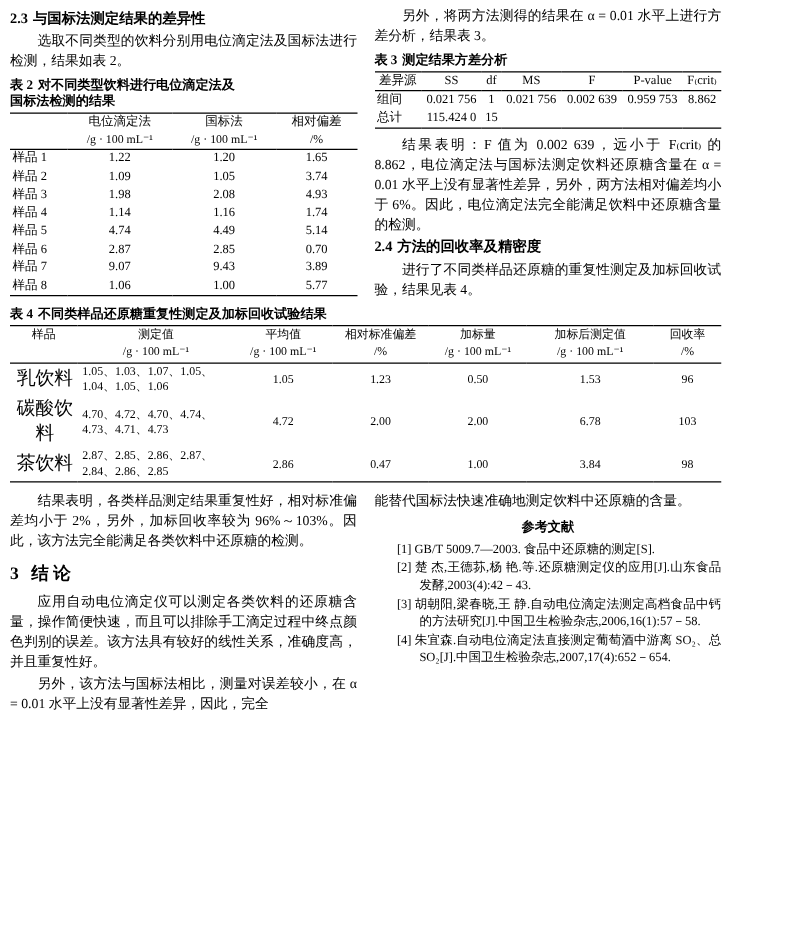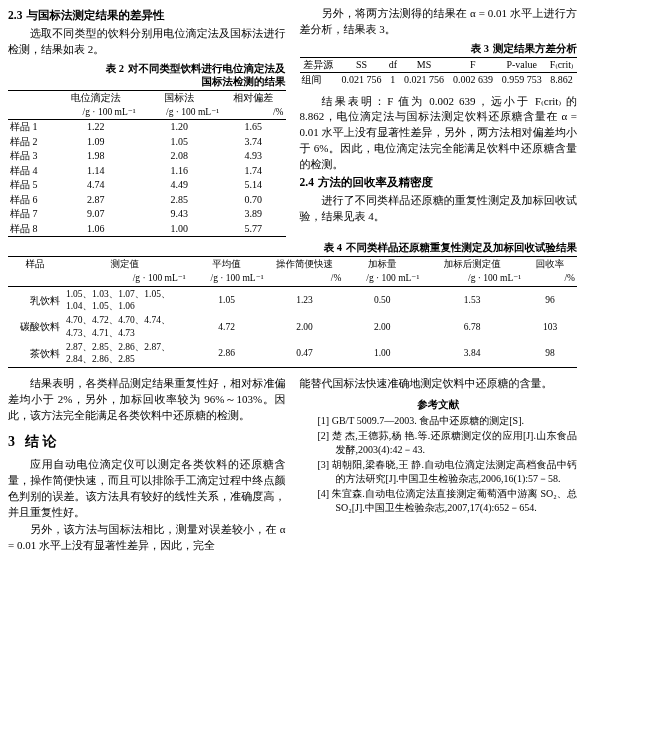--- a/index.html
+++ b/index.html
@@ -44,21 +44,21 @@
     text-align: justify;
     text-justify: inter-ideograph;
     text-indent: 2em;
     font-size: 11px;
     line-height: 1.45;
   }
   p.noind {
     text-indent: 0;
   }
   .tbl-cap {
-    text-align: right;
+    text-align: left;
     font-weight: bold;
     font-size: 10.5px;
     margin: 4px 0 1px 0;
     line-height: 1.3;
   }
   .tbl-cap .cap-num {
     margin-right: 4px;
   }
   table {
     border-collapse: collapse;
@@ -79,21 +79,20 @@
     border-bottom: 0.8px solid #000;
   }
   .rule-bot td {
     border-bottom: 1.4px solid #000;
   }
   .t-left {
     text-align: left !important;
   }
   .unit {
     font-size: 9.5px;
-    text-align: right;
   }
   .refs-head {
     text-align: center;
     font-weight: bold;
     font-size: 10.5px;
     margin: 6px 0 2px 0;
   }
   .ref {
     font-size: 10px;
     line-height: 1.4;
@@ -113,23 +112,23 @@
   .spacer6 { height: 6px; }
   .fullwidth-block {
     width: 100%;
     margin-top: 4px;
   }
   .tbl4 td {
     font-size: 9.5px;
     line-height: 1.3;
   }
   .tbl4 .lbl {
-    text-align: right;
+    text-align: center;
     padding-left: 4px;
-    font-size: 10px;
+    font-size: 15px;
   }
   .tbl4 .vals {
     text-align: left;
     padding-left: 4px;
     margin-top: 37px;
   }
 </style>
 </head>
 <body>
 
@@ -236,20 +235,29 @@
             <td>F₍crit₎</td>
           </tr>
           <tr>
             <td class="t-left">组间</td>
             <td>0.021 756</td>
             <td>1</td>
             <td>0.021 756</td>
             <td>0.002 639</td>
             <td>0.959 753</td>
             <td>8.862</td>
+          </tr>
+          <tr class="rule-bot">
+            <td class="t-left">总计</td>
+            <td>115.424 0</td>
+            <td>15</td>
+            <td></td>
+            <td></td>
+            <td></td>
+            <td></td>
           </tr>
         </tbody>
       </table>
 
       <div class="spacer6"></div>
 
       <p class="body">结果表明：F 值为 0.002 639，远小于 F₍crit₎ 的 8.862，电位滴定法与国标法测定饮料还原糖含量在 α = 0.01 水平上没有显著性差异，另外，两方法相对偏差均小于 6%。因此，电位滴定法完全能满足饮料中还原糖含量的检测。</p>
 
       <div class="sec-head">
         <span class="num">2.4</span><span>方法的回收率及精密度</span>
@@ -272,21 +280,21 @@
         <col style="width:13%">
         <col style="width:13%">
         <col style="width:17%">
         <col style="width:9%">
       </colgroup>
       <tbody>
         <tr class="rule-top">
           <td>样品</td>
           <td>测定值</td>
           <td>平均值</td>
-          <td>操作简便快速</td>
+          <td>相对标准偏差</td>
           <td>加标量</td>
           <td>加标后测定值</td>
           <td>回收率</td>
         </tr>
         <tr class="rule-mid">
           <td></td>
           <td class="unit">/g · 100 mL⁻¹</td>
           <td class="unit">/g · 100 mL⁻¹</td>
           <td class="unit">/%</td>
           <td class="unit">/g · 100 mL⁻¹</td>

